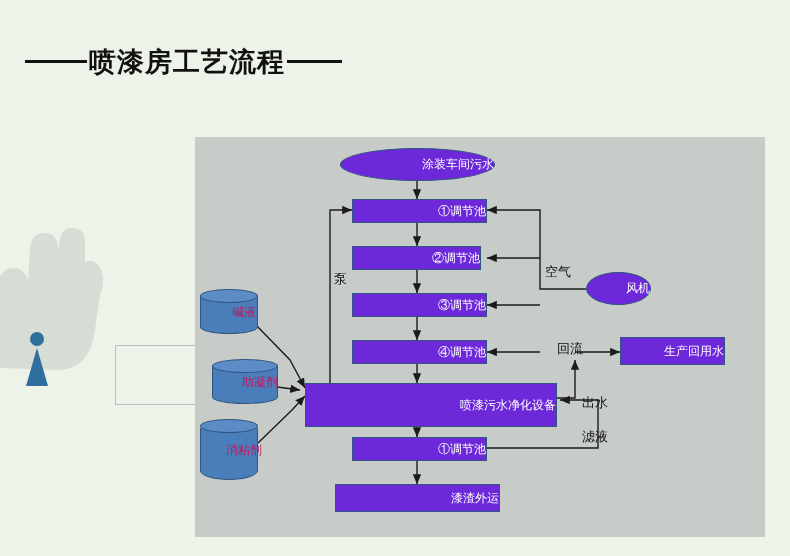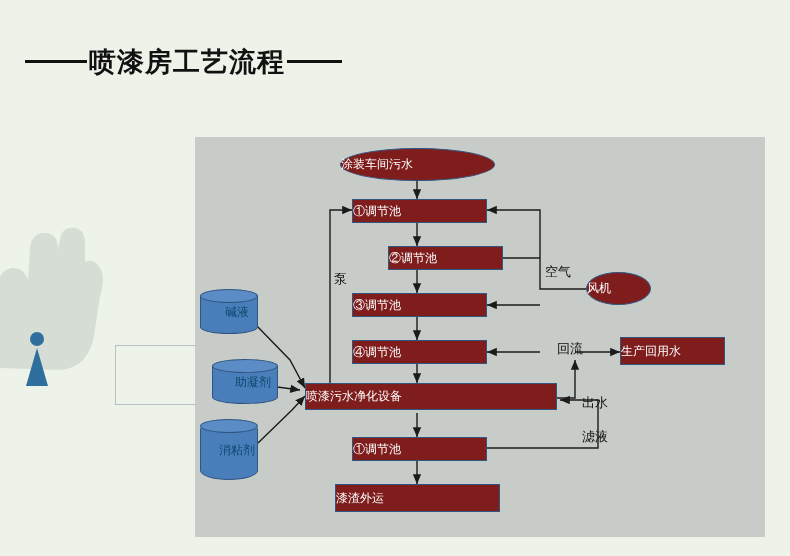--- a/index.html
+++ b/index.html
@@ -46,46 +46,46 @@
 
   
   .panel{
     position:absolute;left:195px;top:137px;width:570px;height:400px;
     background:#c8ccc8;
   }
 
   
   .node{
     position:absolute;
-    background:#7f1d1d;
+    background:#6d28d9;
     border:1px solid #2f5580;
     color:#fff;
     font-size:12px;
-    display:flex;align-items:center;justify-content:flex-start;
+    display:flex;align-items:center;justify-content:flex-end;
     box-sizing:border-box;
     font-family:Liberation Mono, monospace;
     white-space:nowrap;
   }
   .node.oval{border-radius:50%/50%;}
   .cyl-wrap{position:absolute;}
   .cyl-body{
     position:absolute;left:0;top:0;width:100%;height:100%;
     background:#4a7ebb;border:1px solid #2f5580;
     border-radius:50% / 16%;
     box-sizing:border-box;
   }
   .cyl-top{
     position:absolute;left:0;top:-1px;width:100%;height:14px;
     background:#5b8cc6;border:1px solid #2f5580;border-radius:50%;
     box-sizing:border-box;
   }
   .cyl-label{
-    position:absolute;left:8px;top:0;width:100%;height:100%;
+    position:absolute;left:15px;top:0;width:100%;height:100%;
     display:flex;align-items:center;justify-content:center;
-    color:#0c4a6e;font-size:12px;
+    color:#be185d;font-size:12px;
     font-family:"DejaVu Sans","Liberation Sans",sans-serif;
   }
 
   
   .flabel{
     position:absolute;font-size:13px;color:#111;
     font-family:"DejaVu Sans","Liberation Sans",sans-serif;
     white-space:nowrap;
   }
 
@@ -158,39 +158,39 @@
     </g>
   </svg>
 
   <div class="node oval" style="left:340px;top:148px;width:155px;height:33px;">
     <span>涂装车间污水</span>
   </div>
 
   <div class="node" style="left:352px;top:199px;width:135px;height:24px;">
     <span>①调节池</span>
   </div>
-  <div class="node" style="left:352px;top:246px;width:115px;height:24px;margin-left:36px;">
+  <div class="node" style="left:352px;top:246px;width:129px;height:24px;">
     <span>②调节池</span>
   </div>
   <div class="node" style="left:352px;top:293px;width:135px;height:24px;">
     <span>③调节池</span>
   </div>
   <div class="node" style="left:352px;top:340px;width:135px;height:24px;">
     <span>④调节池</span>
   </div>
 
   <div class="node" style="left:620px;top:337px;width:105px;height:28px;">
     <span>生产回用水</span>
   </div>
 
   <div class="node oval" style="left:586px;top:272px;width:65px;height:33px;">
     <span>风机</span>
   </div>
 
-  <div class="node" style="left:305px;top:383px;width:252px;height:27px;">
+  <div class="node" style="left:305px;top:383px;width:252px;height:44px;">
     <span>喷漆污水净化设备</span>
   </div>
 
   <div class="node" style="left:352px;top:437px;width:135px;height:24px;">
     <span>①调节池</span>
   </div>
 
   <div class="node" style="left:335px;top:484px;width:165px;height:28px;">
     <span>漆渣外运</span>
   </div>

